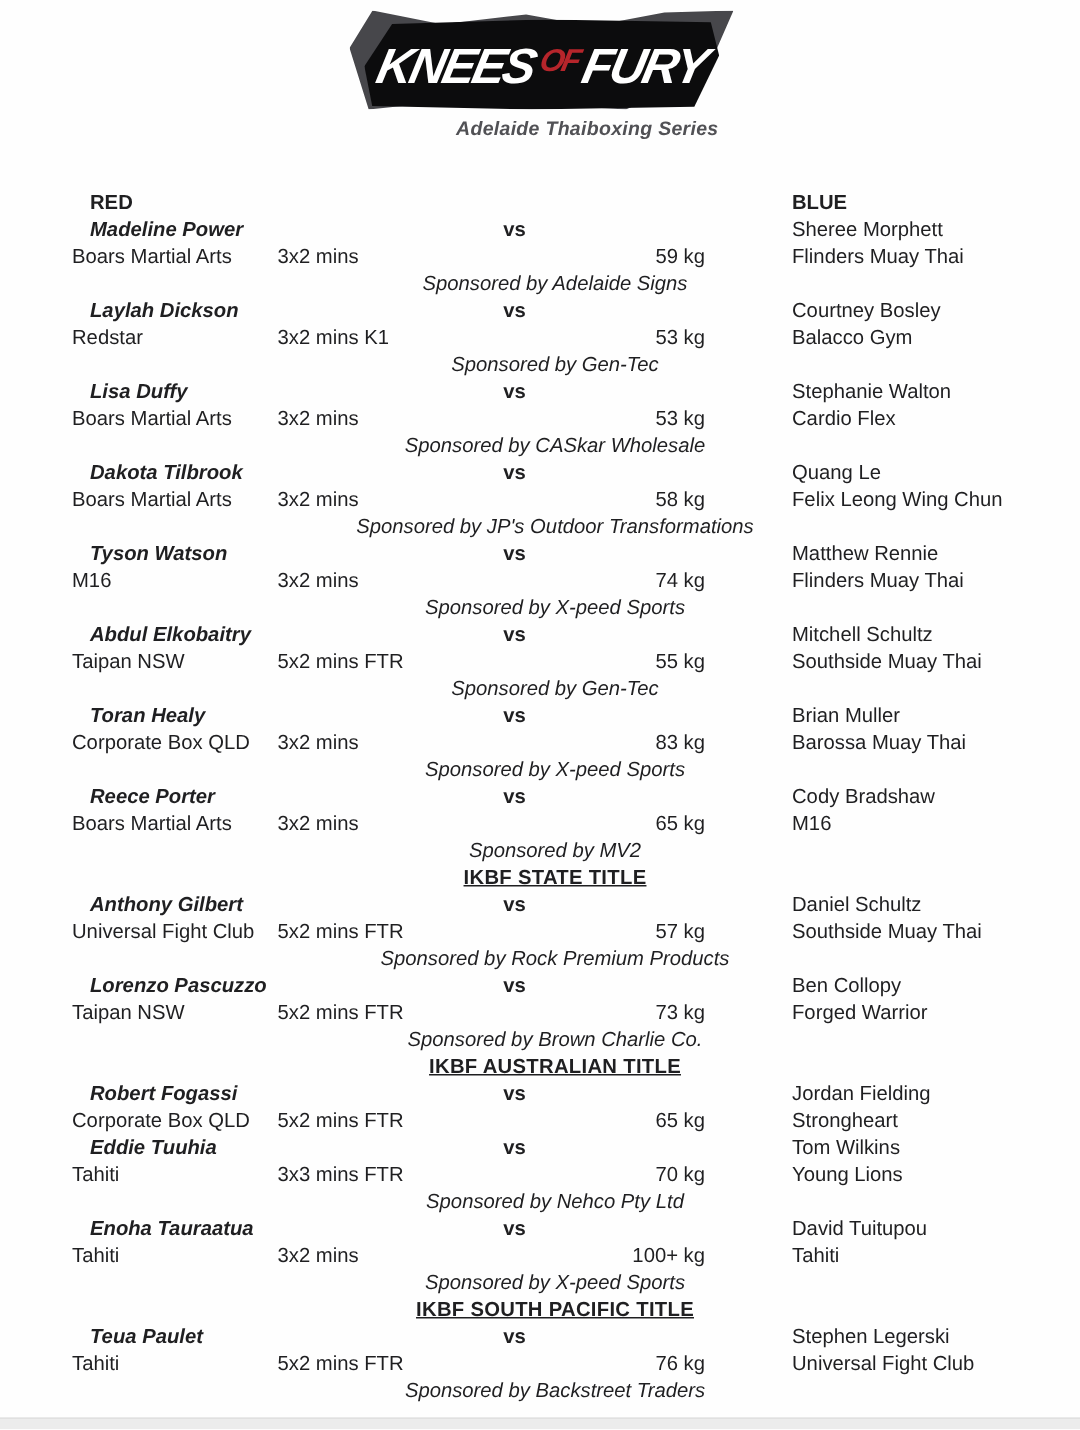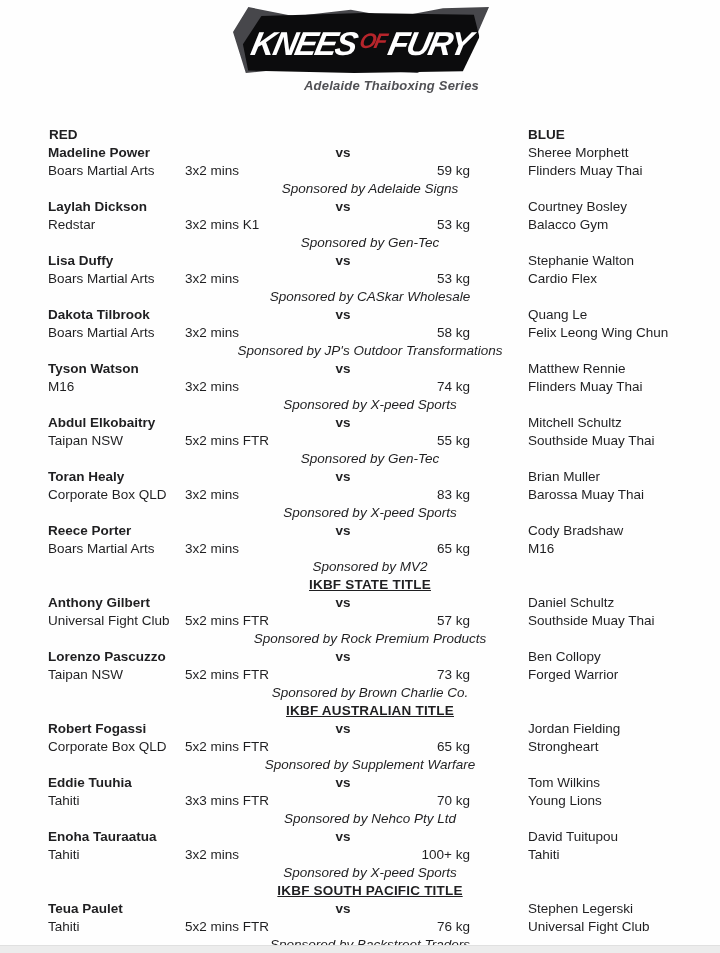--- a/index.html
+++ b/index.html
@@ -41,24 +41,24 @@
     font-size:13px; font-style:italic; font-weight:bold;
     color:#515155; letter-spacing:0.2px;
   }
 
   
   .card { position:absolute; top:126px; left:48px; width:672px; }
   .line {
     position:relative; height:18px; line-height:18px;
     font-size:13.5px; white-space:nowrap;
   }
-  .red-hdr  { position:absolute; left:1px;    font-weight:bold;text-align:center; }
+  .red-hdr  { position:absolute; left:12px;    font-weight:bold;text-align:center; }
   .blue-hdr { position:absolute; left:480px; font-weight:bold; }
 
-  .red-name { position:absolute; left:0; font-weight:bold; }
+  .red-name { position:absolute; left:12px; font-weight:bold;font-style:italic; }
   .vs       { position:absolute; left:295px; transform:translateX(-50%); font-weight:bold; }
   .blue-name{ position:absolute; left:480px; font-weight:normal; }
 
   .red-gym  { position:absolute; left:0;text-align:right; }
   .rounds   { position:absolute; left:137px; }
   .weight   { position:absolute; left:222px; width:200px; text-align:right; }
   .blue-gym { position:absolute; left:480px; }
 
   .sponsor  {
     position:absolute; left:322px; transform:translateX(-50%);
@@ -285,23 +285,20 @@
       <span class="red-name">Robert Fogassi</span>
       <span class="vs">vs</span>
       <span class="blue-name">Jordan Fielding</span>
     </div>
     <div class="line">
       <span class="red-gym">Corporate Box QLD</span>
       <span class="rounds">5x2 mins FTR</span>
       <span class="weight">65 kg</span>
       <span class="blue-gym">Strongheart</span>
     </div>
-    <div class="line">
-      <span class="sponsor">Sponsored by Supplement Warfare</span>
-    </div>
   </section>
 
   <section class="bout">
 
     <div class="line">
       <span class="red-name">Eddie Tuuhia</span>
       <span class="vs">vs</span>
       <span class="blue-name">Tom Wilkins</span>
     </div>
     <div class="line">

